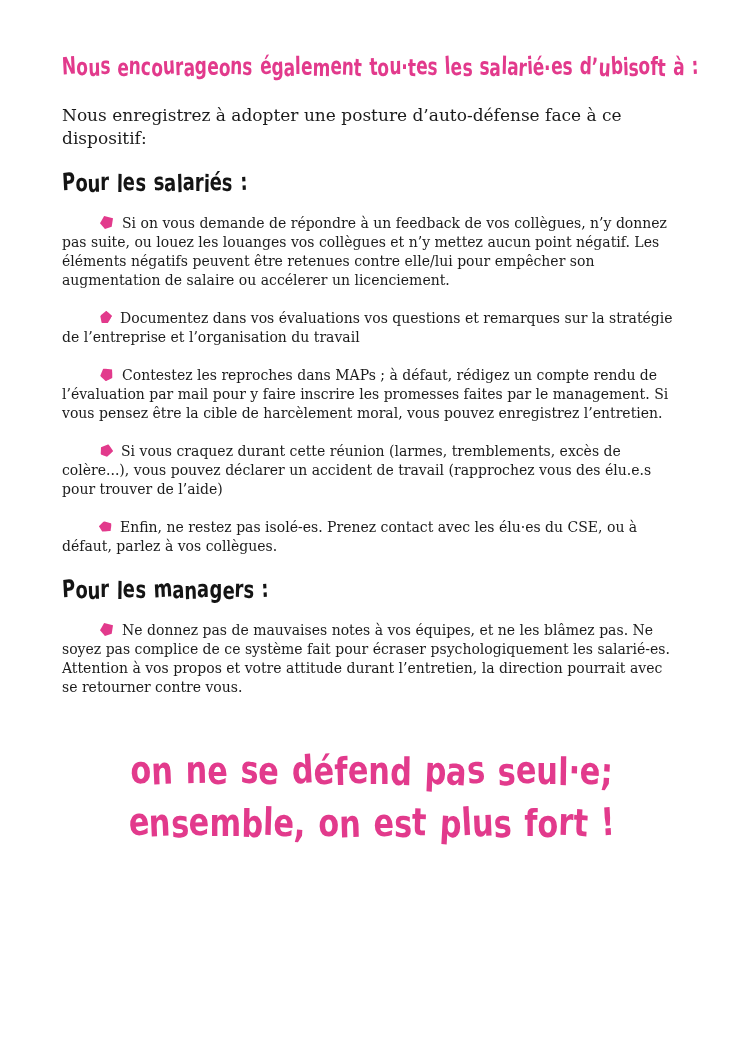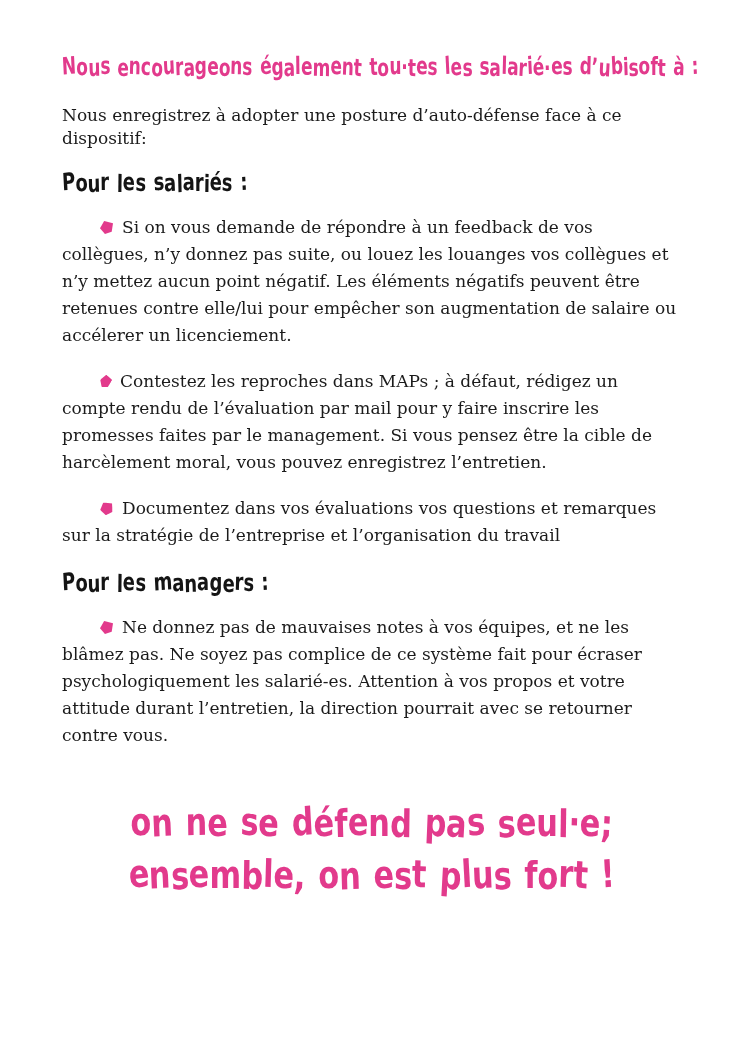--- a/index.html
+++ b/index.html
@@ -40,22 +40,22 @@
     transform-origin: left center;
   }
   
   .intro {
     margin-top: 22px;
     font-size: 17px;
     line-height: 23px;
   }
   .bullets { list-style: none; }
   .bullet {
-    font-size: 17px;
-    line-height: 27px;
+    font-size: 14px;
+    line-height: 19px;
     text-indent: 38px;
     margin-bottom: 19px;
     text-align: left;
   }
   .bullet .marker {
     display: inline-block;
     width: 13px;
     height: 13px;
     background: #e23a8c;
     clip-path: polygon(32% 0%, 100% 18%, 90% 82%, 38% 100%, 0% 55%);
@@ -93,24 +93,30 @@
 
   <p class="intro">Nous enregistrez à adopter une posture d’auto-défense face à ce dispositif:</p>
 
   <h2 class="graffiti section-heading jitter"><span style="display: inline-block; transform: rotate(-4deg) translateY(-1px);">P</span><span style="display: inline-block; transform: rotate(-3deg) translateY(0px);">o</span><span style="display: inline-block; transform: rotate(-2deg) translateY(1px);">u</span><span style="display: inline-block; transform: rotate(-1deg) translateY(-1px);">r</span><span style="display: inline-block; width: 0.42em;"> </span><span style="display: inline-block; transform: rotate(1deg) translateY(1px);">l</span><span style="display: inline-block; transform: rotate(2deg) translateY(-1px);">e</span><span style="display: inline-block; transform: rotate(3deg) translateY(0px);">s</span><span style="display: inline-block; width: 0.42em;"> </span><span style="display: inline-block; transform: rotate(-4deg) translateY(-1px);">s</span><span style="display: inline-block; transform: rotate(-3deg) translateY(0px);">a</span><span style="display: inline-block; transform: rotate(-2deg) translateY(1px);">l</span><span style="display: inline-block; transform: rotate(-1deg) translateY(-1px);">a</span><span style="display: inline-block; transform: rotate(0deg) translateY(0px);">r</span><span style="display: inline-block; transform: rotate(1deg) translateY(1px);">i</span><span style="display: inline-block; transform: rotate(2deg) translateY(-1px);">é</span><span style="display: inline-block; transform: rotate(3deg) translateY(0px);">s</span><span style="display: inline-block; width: 0.42em;"> </span><span style="display: inline-block; transform: rotate(-4deg) translateY(-1px);">:</span></h2>
 
   <ul class="bullets">
     <li class="bullet">
       <span class="marker"></span><span>Si on vous demande de répondre à un feedback de vos collègues, n’y donnez pas suite, ou louez les louanges vos collègues et n’y mettez aucun point négatif. Les éléments négatifs peuvent être retenues contre elle/lui pour empêcher son augmentation de salaire ou accélerer un licenciement.</span>
     </li>
     <li class="bullet">
+      <span class="marker"></span><span>Documentez dans vos évaluations vos questions et remarques sur la stratégie de l’entreprise et l’organisation du travail</span>
+    </li>
+    <li class="bullet">
       <span class="marker"></span><span>Contestez les reproches dans MAPs ; à défaut, rédigez un compte rendu de l’évaluation par mail pour y faire inscrire les promesses faites par le management. Si vous pensez être la cible de harcèlement moral, vous pouvez enregistrez l’entretien.</span>
     </li>
     <li class="bullet">
-      <span class="marker"></span><span>Documentez dans vos évaluations vos questions et remarques sur la stratégie de l’entreprise et l’organisation du travail</span>
+      <span class="marker"></span><span>Si vous craquez durant cette réunion (larmes, tremblements, excès de colère...), vous pouvez déclarer un accident de travail (rapprochez vous des élu.e.s pour trouver de l’aide)</span>
+    </li>
+    <li class="bullet">
+      <span class="marker"></span><span>Enfin, ne restez pas isolé-es. Prenez contact avec les élu·es du CSE, ou à défaut, parlez à vos collègues.</span>
     </li>
   </ul>
 
   <h2 class="graffiti section-heading jitter"><span style="display: inline-block; transform: rotate(-4deg) translateY(-1px);">P</span><span style="display: inline-block; transform: rotate(-3deg) translateY(0px);">o</span><span style="display: inline-block; transform: rotate(-2deg) translateY(1px);">u</span><span style="display: inline-block; transform: rotate(-1deg) translateY(-1px);">r</span><span style="display: inline-block; width: 0.42em;"> </span><span style="display: inline-block; transform: rotate(1deg) translateY(1px);">l</span><span style="display: inline-block; transform: rotate(2deg) translateY(-1px);">e</span><span style="display: inline-block; transform: rotate(3deg) translateY(0px);">s</span><span style="display: inline-block; width: 0.42em;"> </span><span style="display: inline-block; transform: rotate(-4deg) translateY(-1px);">m</span><span style="display: inline-block; transform: rotate(-3deg) translateY(0px);">a</span><span style="display: inline-block; transform: rotate(-2deg) translateY(1px);">n</span><span style="display: inline-block; transform: rotate(-1deg) translateY(-1px);">a</span><span style="display: inline-block; transform: rotate(0deg) translateY(0px);">g</span><span style="display: inline-block; transform: rotate(1deg) translateY(1px);">e</span><span style="display: inline-block; transform: rotate(2deg) translateY(-1px);">r</span><span style="display: inline-block; transform: rotate(3deg) translateY(0px);">s</span><span style="display: inline-block; width: 0.42em;"> </span><span style="display: inline-block; transform: rotate(-4deg) translateY(-1px);">:</span></h2>
 
   <ul class="bullets">
     <li class="bullet">
       <span class="marker"></span><span>Ne donnez pas de mauvaises notes à vos équipes, et ne les blâmez pas. Ne soyez pas complice de ce système fait pour écraser psychologiquement les salarié-es. Attention à vos propos et votre attitude durant l’entretien, la direction pourrait avec se retourner contre vous.</span>
     </li>
   </ul>

